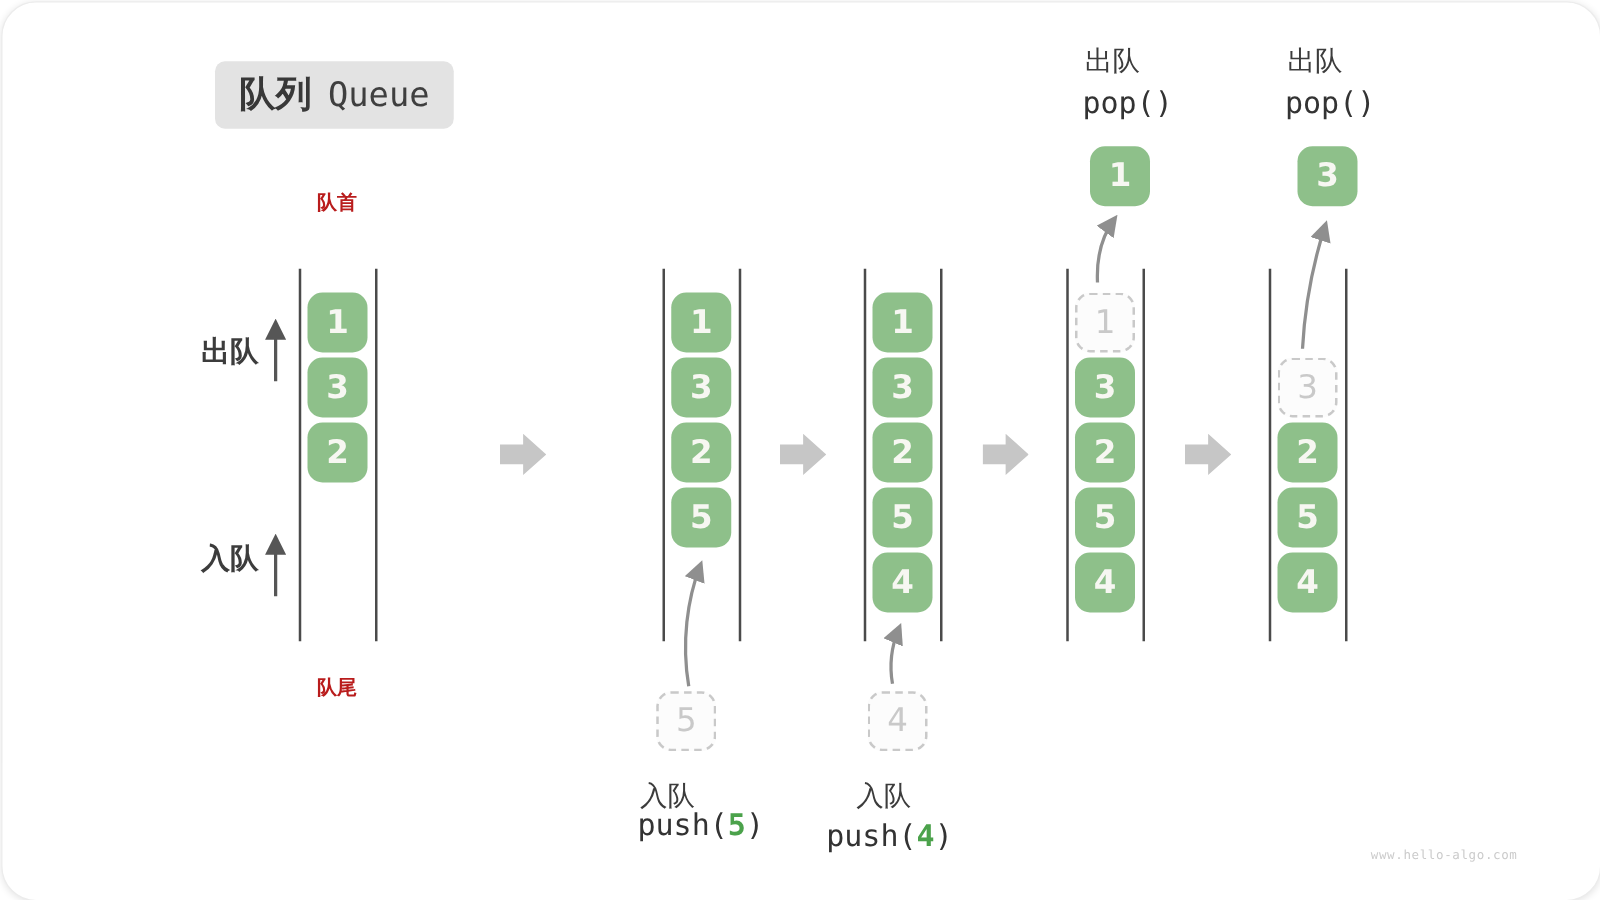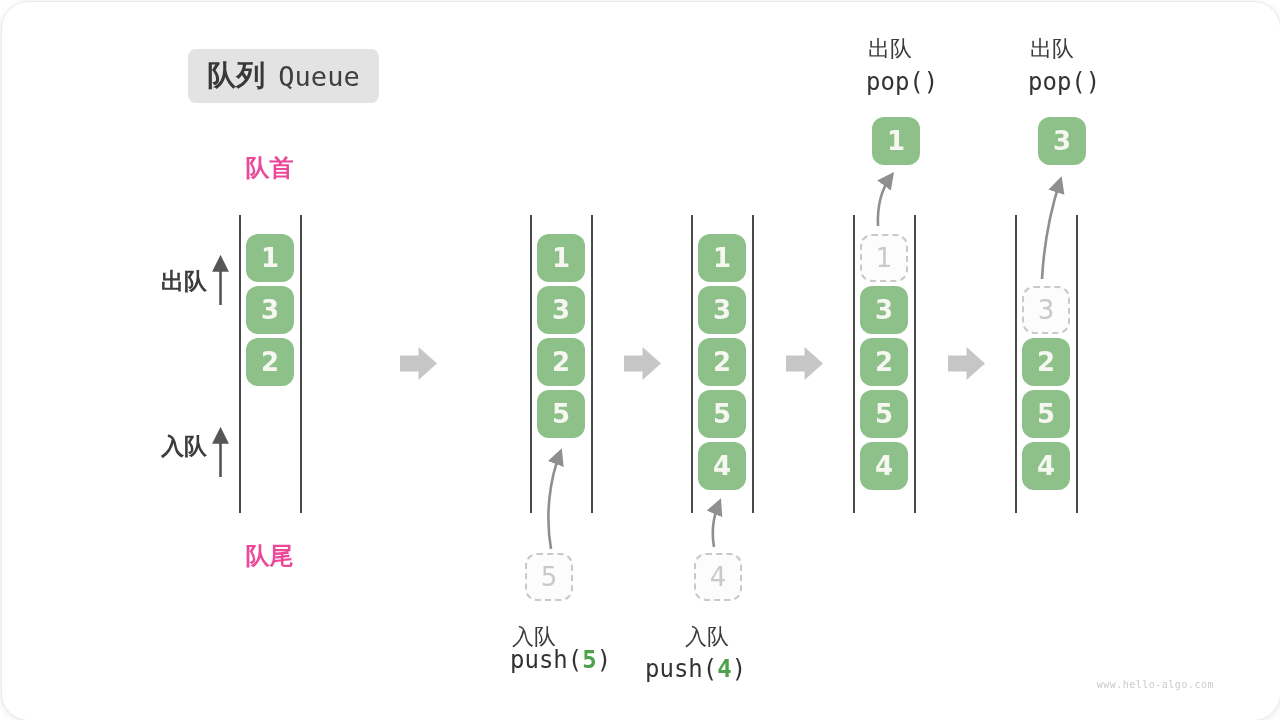--- a/index.html
+++ b/index.html
@@ -13,21 +13,21 @@
   }
   .abs{position:absolute;}
   .badge{
     display:flex;align-items:center;justify-content:center;gap:13px;
     background:var(--badge-bg,#e3e3e3);border-radius:8px;
   }
   .badge .zh-t{font-size:29px;font-weight:bold;color:#383838;}
   .badge .en-t{font-size:27px;color:#3f3f3f;}
   .mono{font-family:"DejaVu Sans Mono","Liberation Mono",monospace;}
   .side-label{font-size:23px;font-weight:bold;color:#3c3c3c;}
-  .col-label{width:61px;text-align:center;font-size:24px;font-weight:bold;color:#ec4899;}
+  .col-label{width:61px;text-align:center;font-size:16px;font-weight:bold;color:#b91c1c;}
   .vline{width:1.5px;height:298px;top:213px;background:var(--line-dark,#4a4a4a);}
   .qbox{
     width:48px;height:48px;border-radius:12px;box-sizing:border-box;
     background:var(--box-green,#8EC08A);color:var(--box-text,#F7F7F2);
     font-size:26px;font-weight:600;
     display:flex;align-items:center;justify-content:center;
   }
   .ghost{
     background:#fcfcfc;border:2.5px dashed var(--ghost-gray,#c9c9c9);
     color:var(--ghost-gray,#c9c9c9);font-weight:500;
@@ -40,21 +40,21 @@
   .op-code{font-size:24px;color:#333;}
   .accent{color:var(--accent-green,#4BA24B);font-weight:bold;}
   .watermark{font-size:10px;color:var(--watermark-gray,#cbcbcb);letter-spacing:.5px;}
   svg.overlay{position:absolute;left:0;top:0;pointer-events:none;}
 </style>
 </head>
 <body>
 
 <div class="canvas">
 
-  <div class="abs badge" style="left:186px;top:47px;width:191px;height:54px;">
+  <div class="abs badge" style="left:170px;top:47px;width:191px;height:54px;">
     <span class="zh-t">队列</span>
     <span class="en-t mono">Queue</span>
   </div>
 
   <div class="abs col-label" style="left:237px;top:150px;">队首</div>
   <div class="abs col-label" style="left:237px;top:538px;">队尾</div>
   <div class="abs side-label" style="left:159px;top:264px;">出队</div>
   <div class="abs side-label" style="left:159px;top:429px;">入队</div>
 
   <svg class="overlay" width="1280" height="720" viewBox="0 0 1280 720">
@@ -116,21 +116,21 @@
   <div class="abs qbox ghost" style="left:1020px;top:284px;">3</div>
   <div class="abs qbox" style="left:1020px;top:336px;">2</div>
   <div class="abs qbox" style="left:1020px;top:388px;">5</div>
   <div class="abs qbox" style="left:1020px;top:440px;">4</div>
   <div class="abs qbox" style="left:1036px;top:115px;">3</div>
 
   <div class="abs op-zh" style="left:510px;top:620px;">入队</div>
   <div class="abs op-code mono" style="left:508px;top:644px;"><span>push(</span><span class="accent">5</span><span>)</span></div>
 
   <div class="abs op-zh" style="left:683px;top:620px;">入队</div>
-  <div class="abs op-code mono" style="left:643px;top:653px;text-align:right;"><span>push(</span><span class="accent">4</span><span>)</span></div>
+  <div class="abs op-code mono" style="left:659px;top:653px;text-align:right;"><span>push(</span><span class="accent">4</span><span>)</span></div>
 
   <div class="abs op-zh" style="left:866px;top:32px;">出队</div>
   <div class="abs op-code mono" style="left:864px;top:66px;">pop()</div>
 
   <div class="abs op-zh" style="left:1028px;top:32px;">出队</div>
   <div class="abs op-code mono" style="left:1026px;top:66px;">pop()</div>
 
   <div class="abs watermark mono" style="right:66px;top:677px;">www.hello-algo.com</div>
 
 </div>

